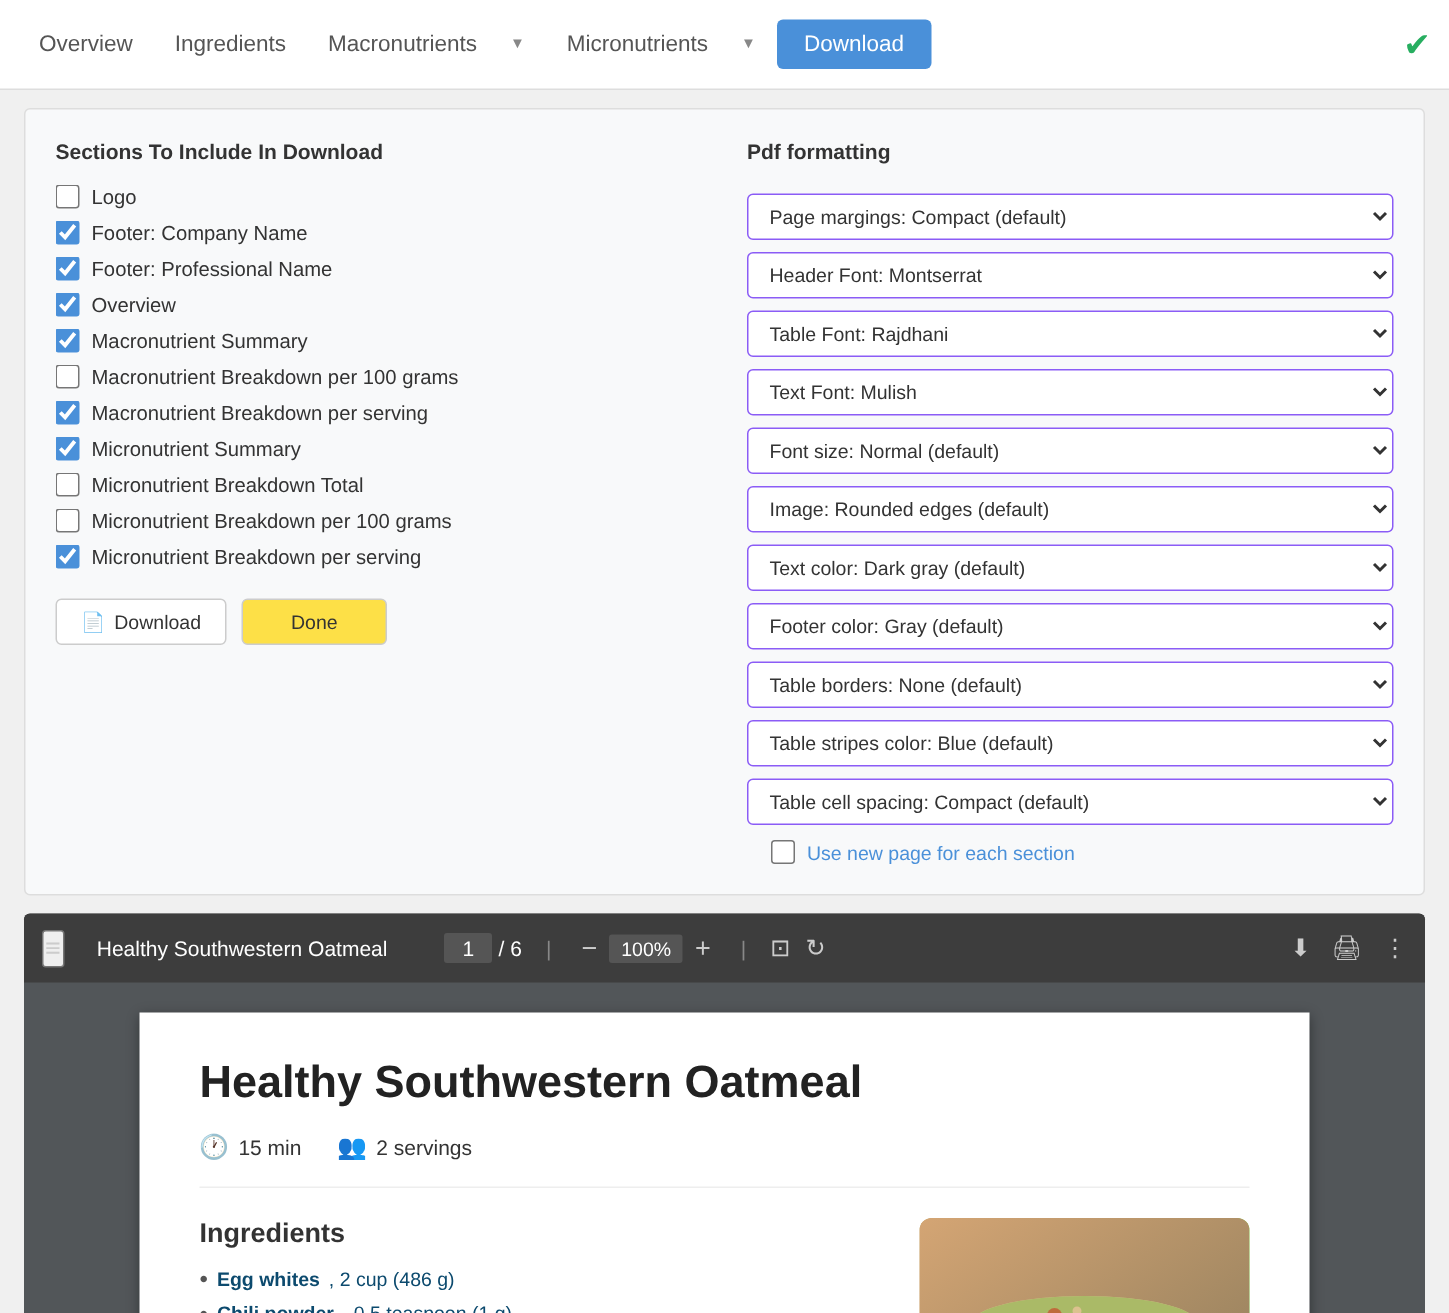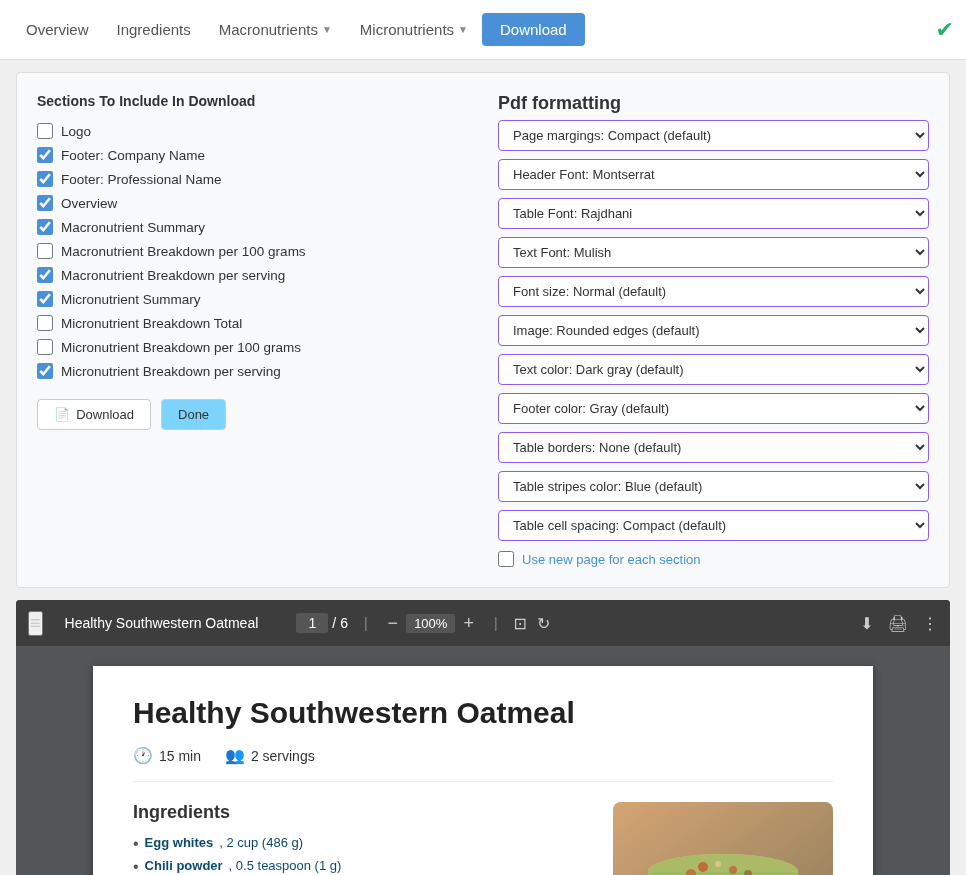--- a/index.html
+++ b/index.html
@@ -17,21 +17,21 @@
     .top-nav a {
       text-decoration: none;
       color: #555;
       padding: 0 14px;
       height: 60px;
       display: flex;
       align-items: center;
       font-size: 15px;
     }
     .top-nav .dropdown-item {
-      display: flex; align-items: center; gap: 4px;
+      display: flex; align-items: center; gap: 22px;
     }
     .top-nav .dropdown-item .caret {
       font-size: 10px; color: #888;
     }
     .top-nav .download-btn {
       background: #4a90d9;
       color: #fff !important;
       border-radius: 4px;
       padding: 8px 18px;
       height: auto;
@@ -76,24 +76,24 @@
     }
     .checkbox-item input[type="checkbox"] {
       width: 16px; height: 16px;
       accent-color: #4a90d9;
       cursor: pointer;
     }
     .pdf-col {
       flex: 1;
     }
     .pdf-col h3 {
-      font-size: 18px;
+      font-size: 14px;
       font-weight: 600;
       color: #333;
-      margin-bottom: 6px;
+      margin-bottom: 20px;
     }
     .pdf-selects {
       display: flex;
       flex-direction: column;
       gap: 8px;
     }
     .pdf-selects select {
       width: 100%;
       padding: 6px 10px;
       border: 1px solid #8b5cf6;
@@ -103,20 +103,21 @@
       background: #fff;
       cursor: pointer;
     }
     .use-new-page {
       display: flex;
       align-items: center;
       gap: 8px;
       margin-top: 10px;
       font-size: 13px;
       color: #4a90d9;
+      margin-left: 16px;
     }
     .use-new-page input[type="checkbox"] {
       width: 16px; height: 16px;
     }
     .action-buttons {
       display: flex;
       gap: 10px;
       margin-top: 20px;
     }
     .btn-download {
@@ -125,24 +126,24 @@
       border-radius: 4px;
       padding: 7px 16px;
       font-size: 13px;
       cursor: pointer;
       display: flex;
       align-items: center;
       gap: 6px;
       color: #333;
     }
     .btn-done {
-      background: #7dd3fc;
+      background: #fde047;
       border: 1px solid #ccc;
       border-radius: 4px;
-      padding: 7px 16px;
+      padding: 7px 32px;
       font-size: 13px;
       cursor: pointer;
       color: #333;
     }
 
     
     .pdf-viewer {
       background: #3d3d3d;
       margin: 0 16px;
       border-radius: 4px;

